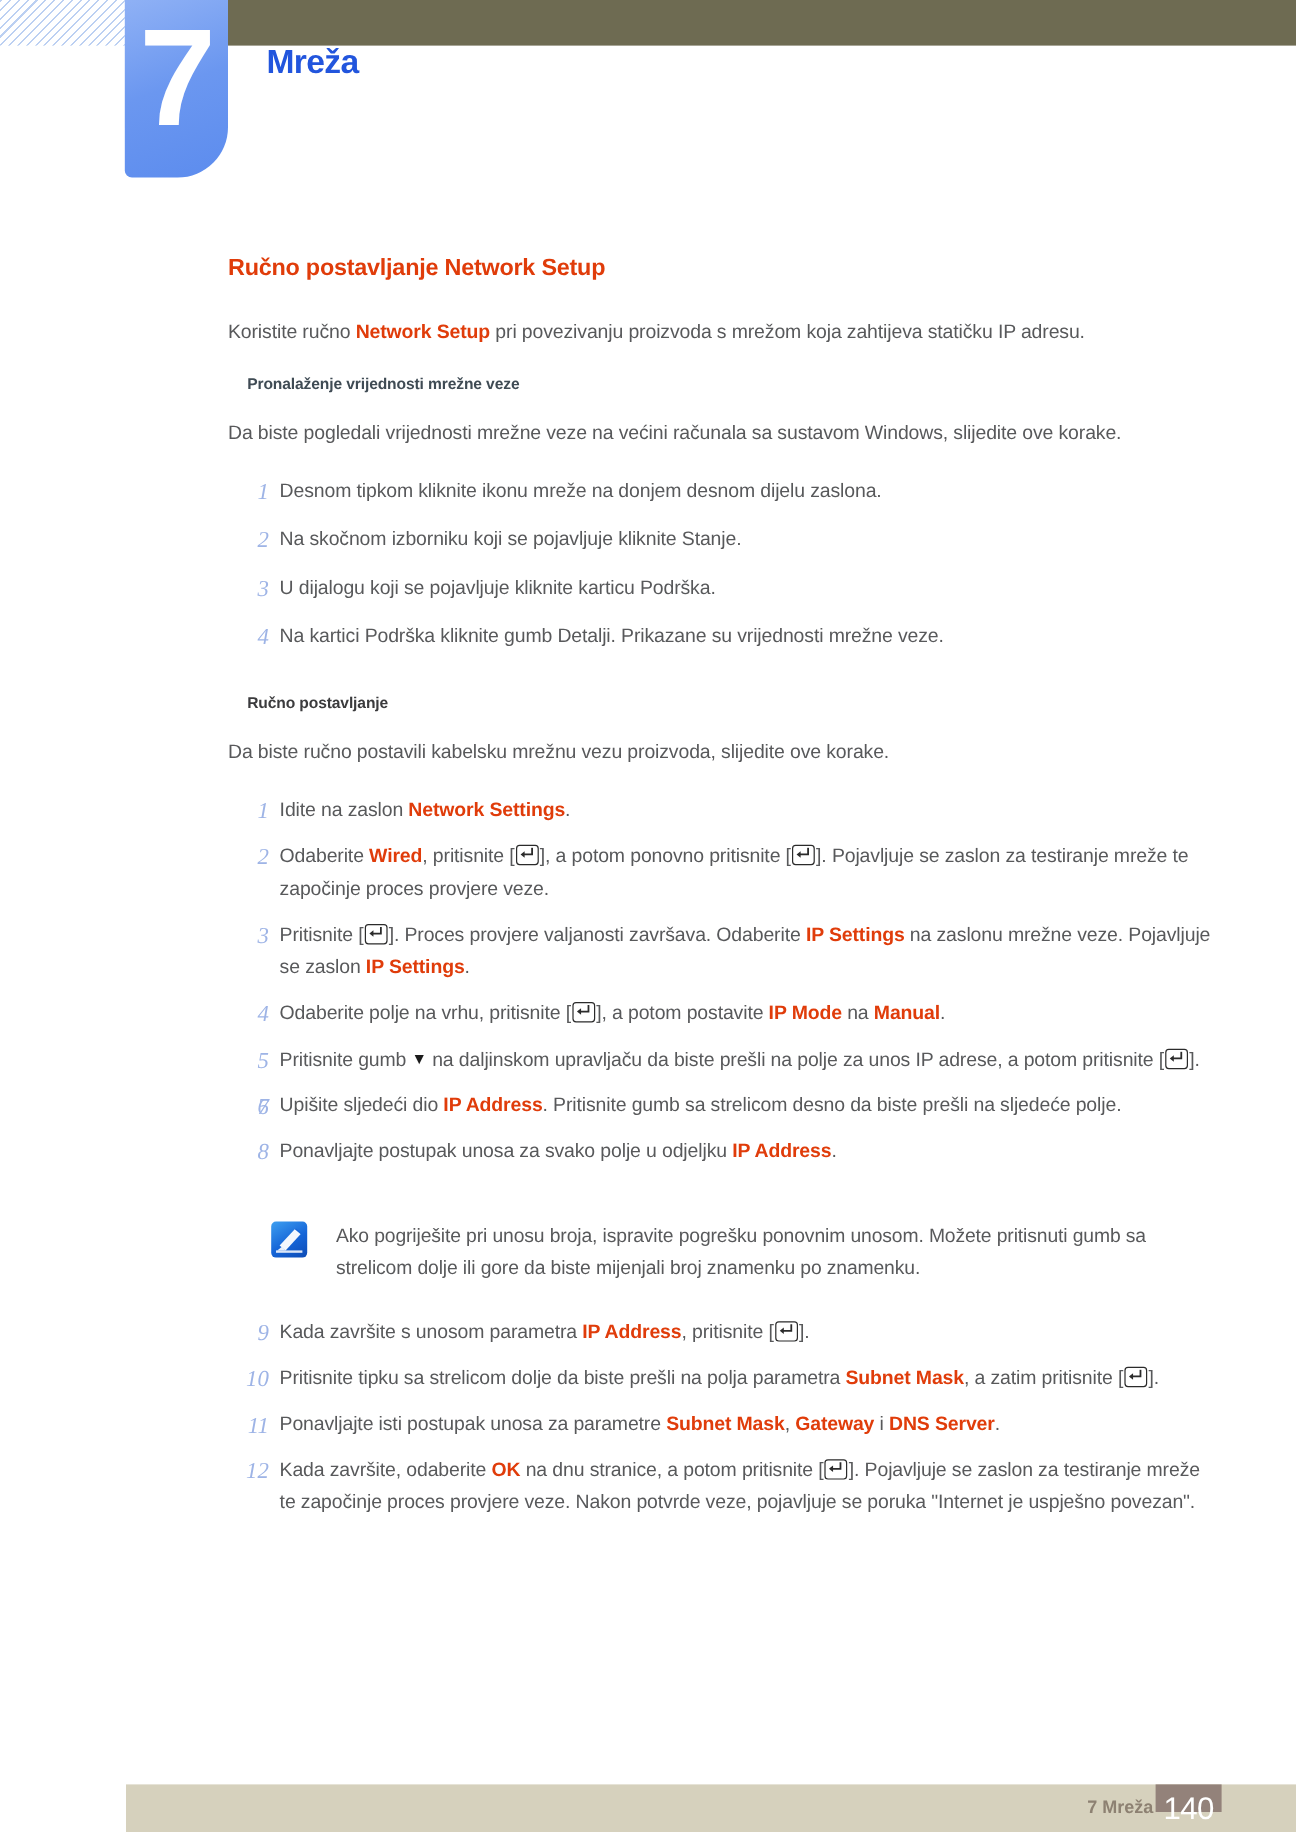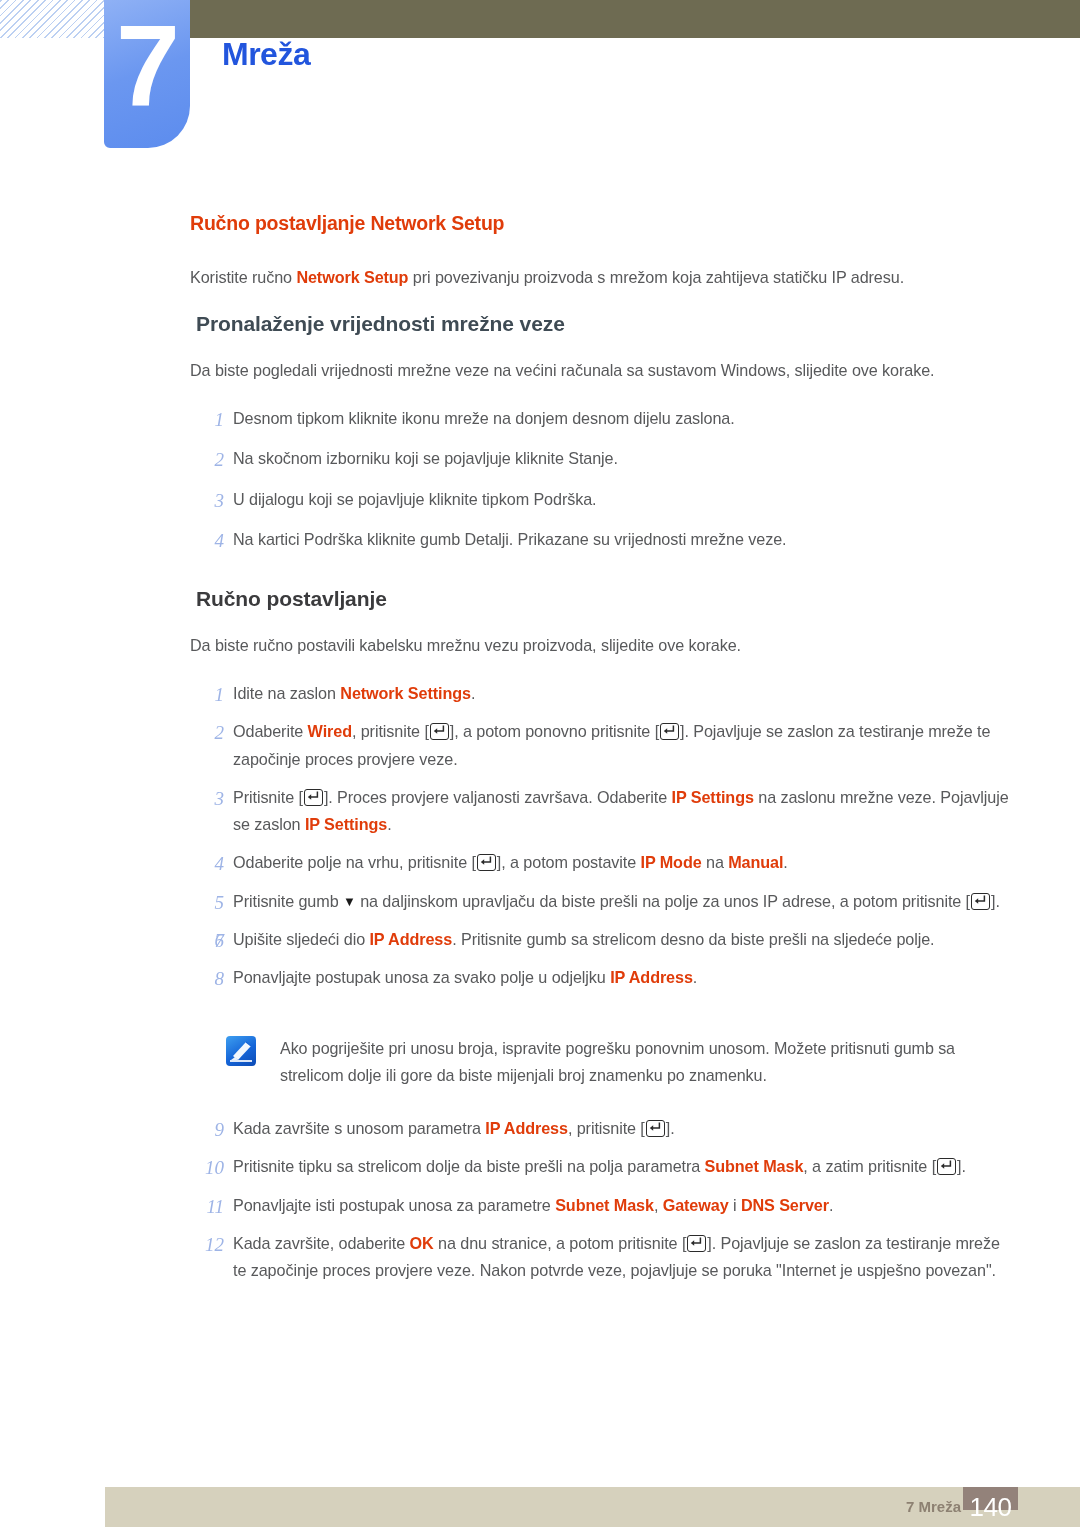--- a/index.html
+++ b/index.html
@@ -61,21 +61,21 @@
     font-size: 115px;
     font-weight: bold;
     line-height: 1;
     color: #ffffff;
     letter-spacing: -2px;
   }
   .chapter-title {
     position: absolute;
     top: 36px;
     left: 222px;
-    font-size: 32px;
+    font-size: 28px;
     font-weight: bold;
     color: #2255dd;
     letter-spacing: -0.5px;
     white-space: nowrap;
   }
 
   
   .content {
     position: absolute;
     top: 212px;
@@ -90,24 +90,24 @@
     margin: 0 0 30px 0;
   }
   .para {
     font-size: 16.2px;
     line-height: 1.55;
     color: #58595b;
     margin: 0 0 22px 0;
     letter-spacing: -0.1px;
   }
   .h-sub {
-    font-size: 21px;
+    font-size: 13px;
     font-weight: bold;
     color: #3f4b54;
-    margin: 12px 0 22px 6px;
+    margin: 12px 0 22px 16px;
     letter-spacing: -0.1px;
   }
   .h-sub.dark {
     color: #3b3b3d;
   }
   .hl {
     color: #e03c0a;
     font-weight: bold;
   }
 
@@ -246,21 +246,21 @@
     <span>Koristite ručno </span><span class="hl">Network Setup</span><span> pri povezivanju proizvoda s mrežom koja zahtijeva statičku IP adresu.</span>
   </p>
 
   <h3 class="h-sub">Pronalaženje vrijednosti mrežne veze</h3>
 
   <p class="para">Da biste pogledali vrijednosti mrežne veze na većini računala sa sustavom Windows, slijedite ove korake.</p>
 
   <ol class="steps" id="list-1">
       <li><span class="num">1</span><span>Desnom tipkom kliknite ikonu mreže na donjem desnom dijelu zaslona.</span></li>
       <li><span class="num">2</span><span>Na skočnom izborniku koji se pojavljuje kliknite Stanje.</span></li>
-      <li><span class="num">3</span><span>U dijalogu koji se pojavljuje kliknite tipkom Podrška.</span></li>
+      <li><span class="num">3</span><span>U dijalogu koji se pojavljuje kliknite karticu Podrška.</span></li>
       <li><span class="num">4</span><span>Na kartici Podrška kliknite gumb Detalji. Prikazane su vrijednosti mrežne veze.</span></li>
     </ol>
 
   <h3 class="h-sub dark" style="margin-top:34px;">Ručno postavljanje</h3>
 
   <p class="para">Da biste ručno postavili kabelsku mrežnu vezu proizvoda, slijedite ove korake.</p>
 
   <ol class="steps tight" id="list-2">
       <li><span class="num">1</span><span>Idite na zaslon <span class="hl">Network Settings</span>.</span></li>
       <li><span class="num">2</span><span>Odaberite <span class="hl">Wired</span>, pritisnite [<span class="keyicon"><svg width="13" height="11" viewBox="0 0 13 11">

